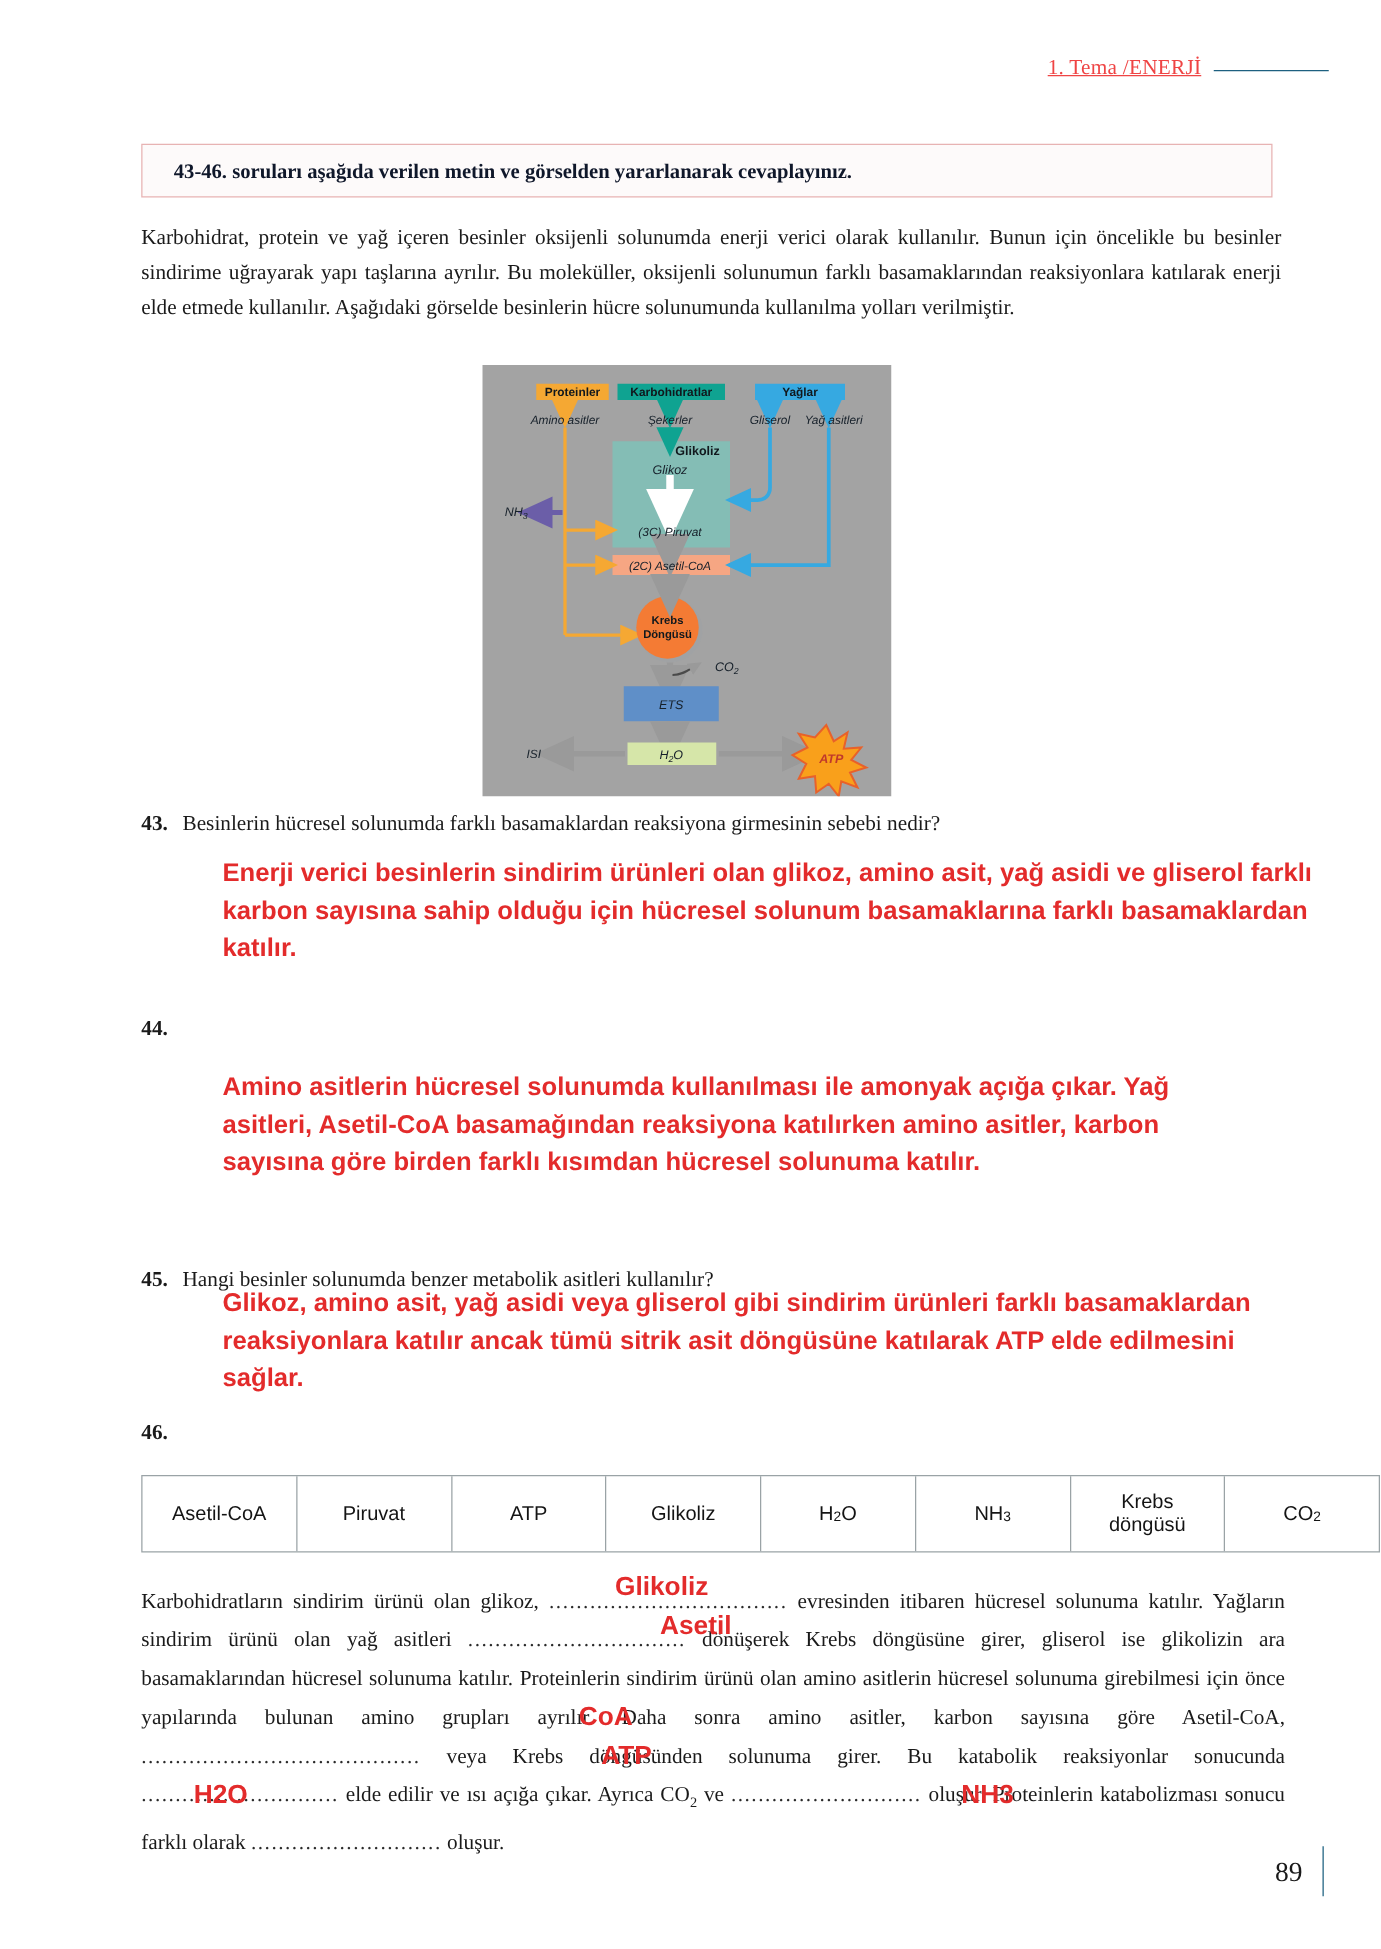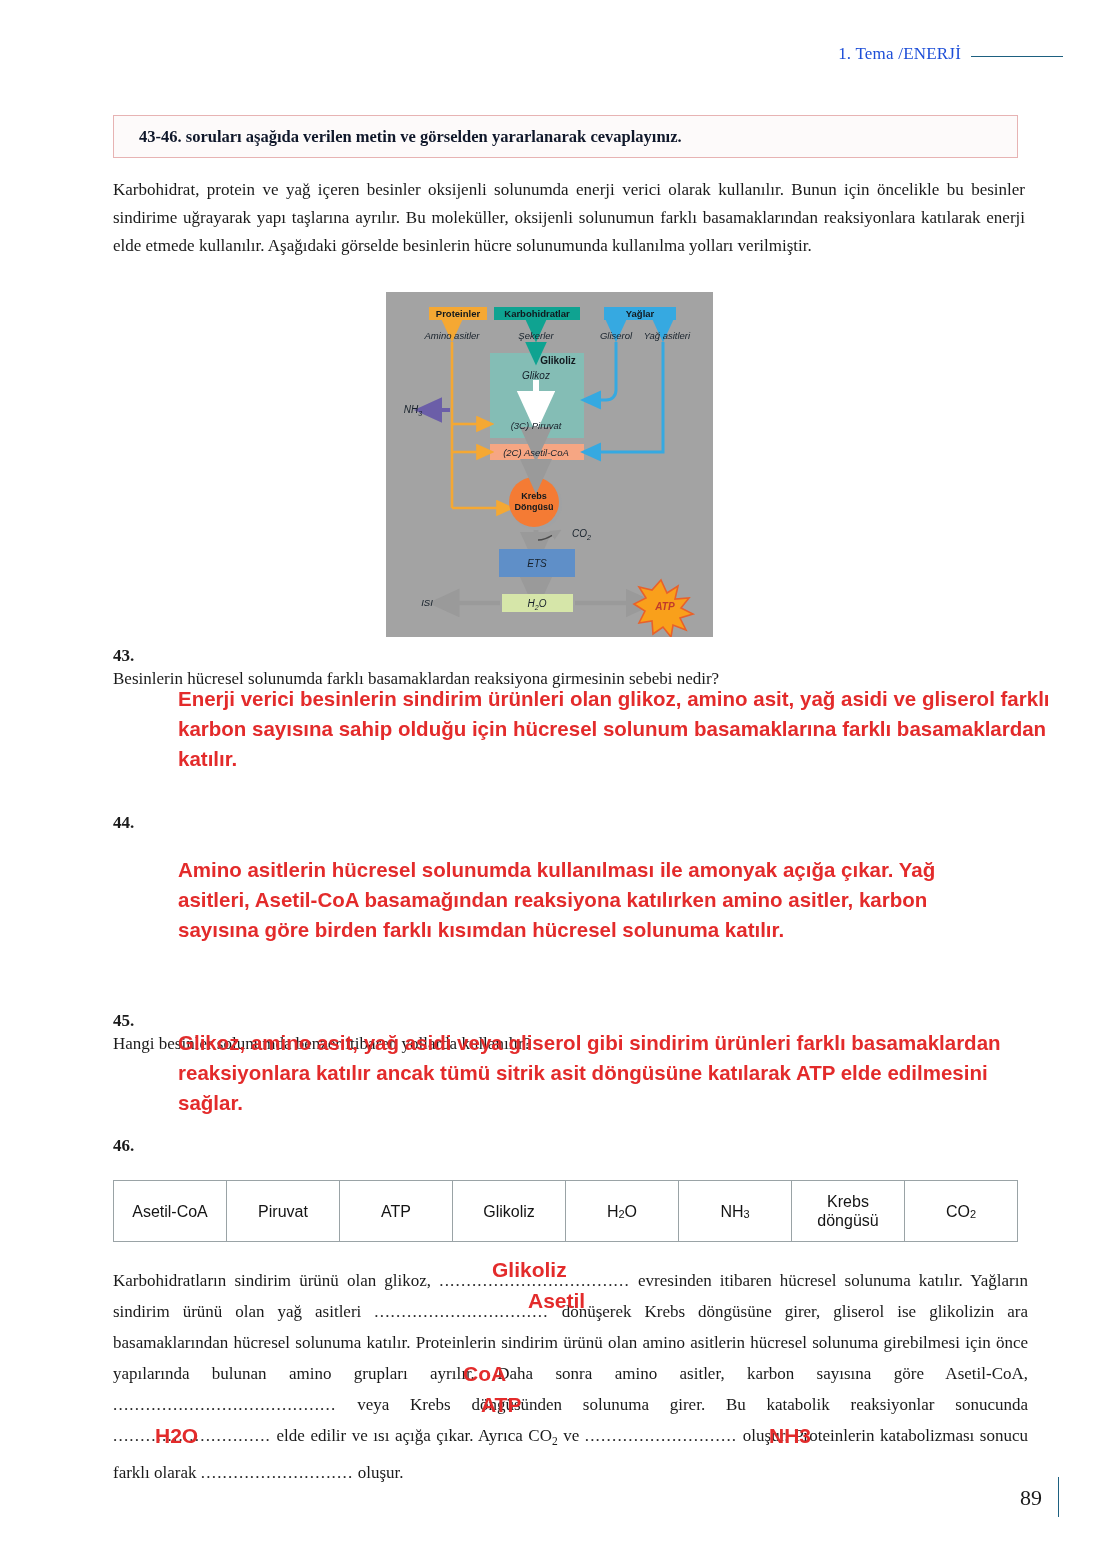--- a/index.html
+++ b/index.html
@@ -21,23 +21,24 @@
     position: absolute;
     top: 44px;
     right: 42px;
     display: flex;
     align-items: center;
     gap: 10px;
   }
   .runhead-text {
     font-family: "Liberation Serif", serif;
     font-size: 17px;
-    color: #1d4ed8;
+    color: #ef4444;
     letter-spacing: .2px;
     white-space: nowrap;
+    text-decoration: underline;
   }
   .runhead-rule {
     width: 92px;
     height: 0;
     border-top: 1.6px solid #1d6080;
     margin-top: 4px;
   }
 
   
   .directive-box {
@@ -83,21 +84,20 @@
     background: #a3a3a3;
   }
   .fig-inner { position: absolute; inset: 0; }
 
   
   .q-row {
     position: absolute;
     display: flex;
     align-items: baseline;
     width: 912px;
-    flex-direction: column;
   }
   .q-num {
     font-family: "Liberation Serif", serif;
     font-weight: bold;
     font-size: 17px;
     width: 33px;
     flex: none;
   }
   .q-text {
     font-family: "Liberation Serif", serif;
@@ -114,21 +114,21 @@
     line-height: 30px;
     width: 880px;
     margin-left: 32px;
   }
 
   
   .wordbank {
     position: absolute;
     left: 113px;
     top: 1180px;
-    width: 905px;
+    width: 991px;
     height: 62px;
     display: flex;
     border: 1px solid #9aa3a6;
     box-sizing: border-box;
     background: #ffffff;
   }
   .wb-cell {
     flex: 1 1 0;
     border-right: 1px solid #9aa3a6;
     display: flex;
@@ -307,21 +307,21 @@
 </div>
 <div class="answer" style="left:146px; top:684px; width:878px;">Enerji verici besinlerin sindirim ürünleri olan glikoz, amino asit, yağ asidi ve gliserol farklı karbon sayısına sahip olduğu için hücresel solunum basamaklarına farklı basamaklardan katılır.</div>
 
 <div class="q-row" style="left:113px; top:813px;">
   <span class="q-num">44.</span>
 </div>
 <div class="answer" style="left:146px; top:855px; width:800px;">Amino asitlerin hücresel solunumda kullanılması ile amonyak açığa çıkar. Yağ asitleri, Asetil-CoA basamağından reaksiyona katılırken amino asitler, karbon sayısına göre birden farklı kısımdan hücresel solunuma katılır.</div>
 
 <div class="q-row" style="left:113px; top:975px;margin-top:36px;">
   <span class="q-num">45.</span>
-  <span class="q-text">Hangi besinler solunumda benzer itibaren yollarda kullanılır?</span>
+  <span class="q-text">Hangi besinler solunumda benzer metabolik asitleri kullanılır?</span>
 </div>
 <div class="answer" style="left:146px; top:1028px; width:880px;">Glikoz, amino asit, yağ asidi veya gliserol gibi sindirim ürünleri farklı basamaklardan reaksiyonlara katılır ancak tümü sitrik asit döngüsüne katılarak ATP elde edilmesini sağlar.</div>
 
 <div class="q-row" style="left:113px; top:1136px;">
   <span class="q-num">46.</span>
 </div>
 
 <div class="wordbank">
   <div class="wb-cell">Asetil-CoA</div>
   <div class="wb-cell">Piruvat</div>

